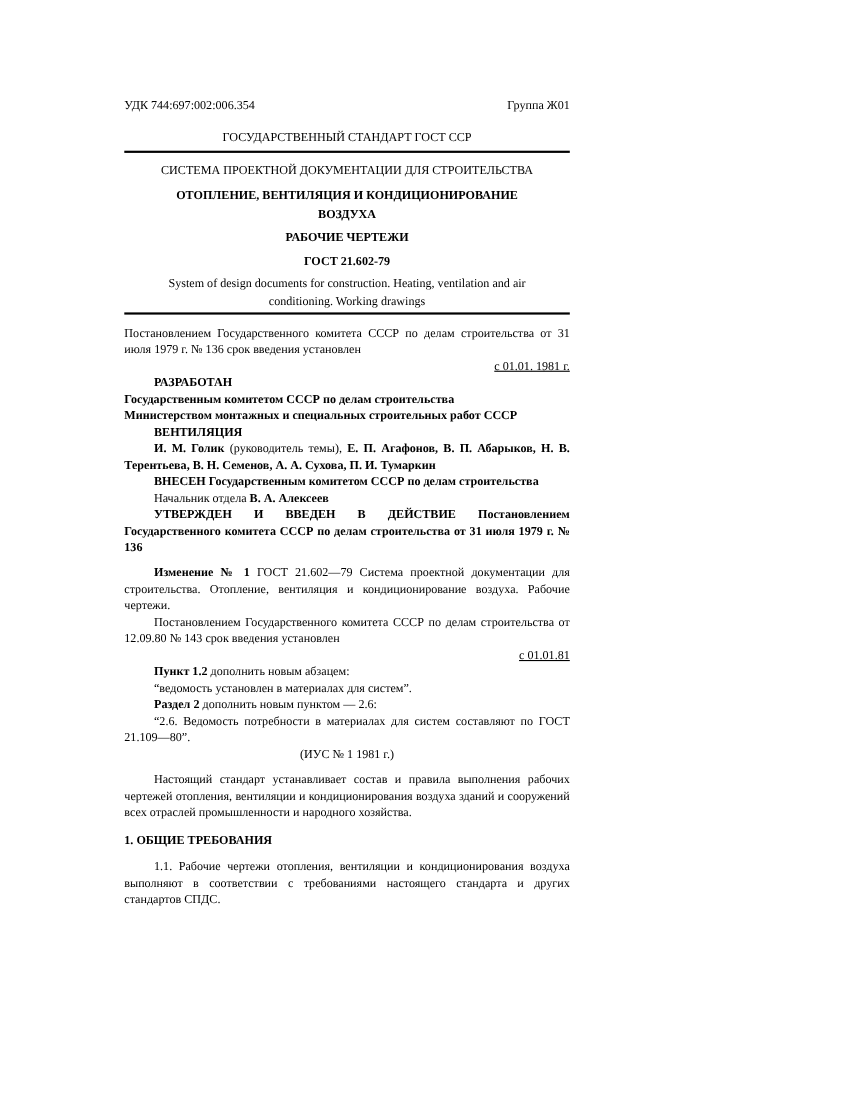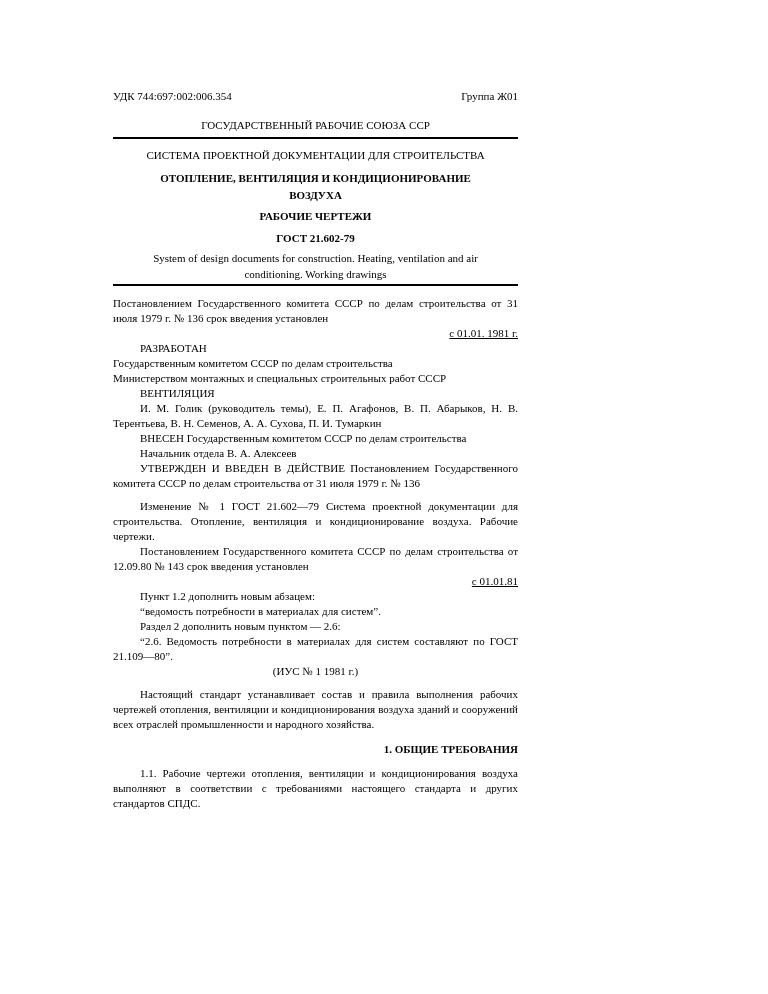--- a/index.html
+++ b/index.html
@@ -23,40 +23,40 @@
   p, div { margin: 0; }
   .meta { display: flex; justify-content: space-between; }
   .org  { text-align: center; margin-top: 14px; padding-bottom: 4px; border-bottom: 2px solid #000; }
   .sys  { text-align: center; margin-top: 9px; }
   .title { text-align: center; font-weight: bold; margin-top: 7px; line-height: 17px; }
   .dtype { text-align: center; font-weight: bold; margin-top: 5px; }
   .gost  { text-align: center; font-weight: bold; margin-top: 7px; }
   .en    { text-align: center; margin-top: 4px; line-height: 16px; padding-bottom: 2px; border-bottom: 2px solid #000; }
   .j   { text-align: justify; }
   .ind { text-indent: 27px; }
-  .b   { font-weight: normal; }
+  .b   { font-weight: bold; }
   .r   { text-align: right; }
   .u   { text-decoration: underline; }
   .c   { text-align: center; }
   .mt10 { margin-top: 10px; }
   .mt8  { margin-top: 8px; }
-  .h1   { text-align: right; font-weight: bold; margin-top: 10px; margin-bottom: 9px; }
+  .h1   { text-align: left; font-weight: bold; margin-top: 10px; margin-bottom: 9px; }
 </style>
 </head>
 <body>
 
 <div class="page">
   <div class="content">
 
     <div class="meta">
       <span>УДК 744:697:002:006.354</span>
       <span>Группа Ж01</span>
     </div>
 
-    <div class="org">ГОСУДАРСТВЕННЫЙ РАБОЧИЕ СОЮЗА ССР</div>
+    <div class="org">ГОСУДАРСТВЕННЫЙ СТАНДАРТ ГОСТ ССР</div>
 
     <div class="sys">СИСТЕМА ПРОЕКТНОЙ ДОКУМЕНТАЦИИ ДЛЯ СТРОИТЕЛЬСТВА</div>
 
     <div class="title">
       <div>ОТОПЛЕНИЕ, ВЕНТИЛЯЦИЯ И КОНДИЦИОНИРОВАНИЕ</div>
       <div>ВОЗДУХА</div>
     </div>
 
     <div class="dtype">РАБОЧИЕ ЧЕРТЕЖИ</div>
 
@@ -82,21 +82,21 @@
     <p class="ind"><span>Начальник отдела </span><span class="b">В. А. Алексеев</span></p>
 
     <p class="b j ind">УТВЕРЖДЕН И ВВЕДЕН В ДЕЙСТВИЕ Постановлением Государственного комитета СССР по делам строительства от 31 июля 1979 г. № 136</p>
 
     <p class="j ind mt8"><span class="b">Изменение № 1</span><span> ГОСТ 21.602—79 Система проектной документации для строительства. Отопление, вентиляция и кондиционирование воздуха. Рабочие чертежи.</span></p>
 
     <p class="j ind">Постановлением Государственного комитета СССР по делам строительства от 12.09.80 № 143 срок введения установлен</p>
     <p class="r"><span class="u">с 01.01.81</span></p>
 
     <p class="ind"><span class="b">Пункт 1.2</span><span> дополнить новым абзацем:</span></p>
-    <p class="ind">“ведомость потребности в материалах для систем”.</p>
+    <p class="ind">“ведомость установлен в материалах для систем”.</p>
 
     <p class="ind"><span class="b">Раздел 2</span><span> дополнить новым пунктом — 2.6:</span></p>
     <p class="j ind">“2.6. Ведомость потребности в материалах для систем составляют по ГОСТ 21.109—80”.</p>
 
     <p class="c">(ИУС № 1 1981 г.)</p>
 
     <p class="j ind mt8">Настоящий стандарт устанавливает состав и правила выполнения рабочих чертежей отопления, вентиляции и кондиционирования воздуха зданий и сооружений всех отраслей промышленности и народного хозяйства.</p>
 
     <p class="h1">1. ОБЩИЕ ТРЕБОВАНИЯ</p>
 

